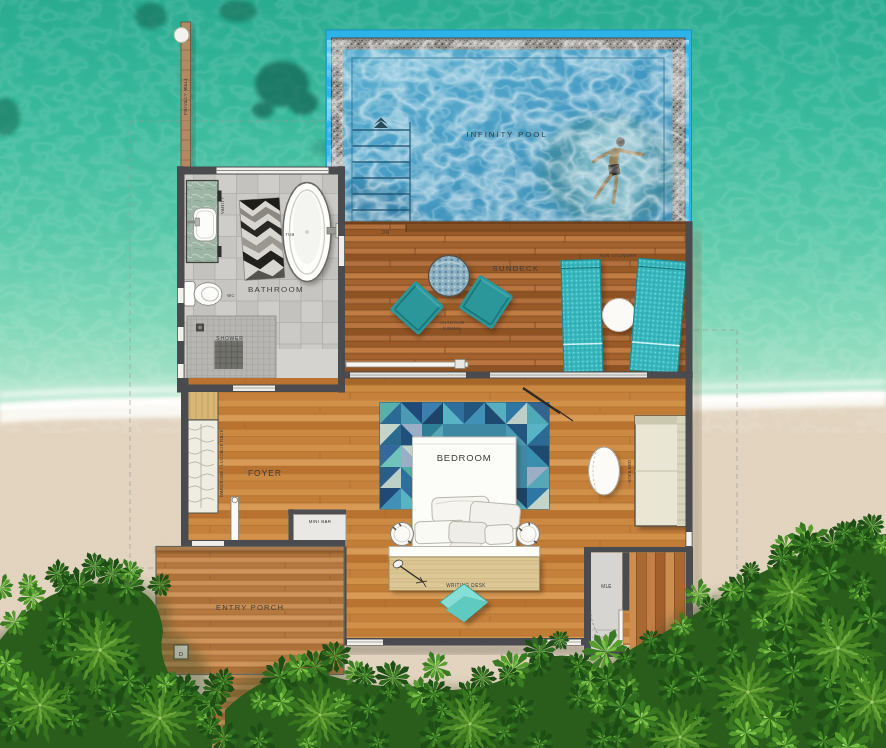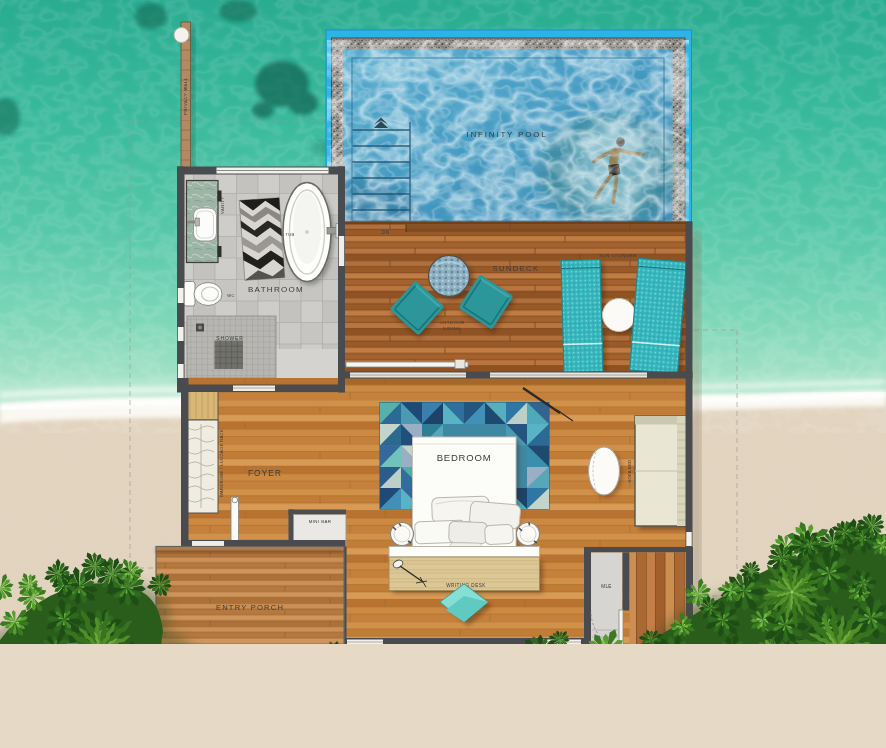--- a/index.html
+++ b/index.html
@@ -1,16 +1,16 @@
 <!DOCTYPE html>
 <html><head>
 <meta charset="utf-8">
 <style>
   html,body{margin:0;padding:0;background:#e6dac6;}
-  .root{position:relative;width:886px;height:644px;overflow:hidden;font-family:"Liberation Sans",sans-serif;}
+  .root{position:relative;width:886px;height:748px;overflow:hidden;font-family:"Liberation Sans",sans-serif;}
   text{font-family:"Liberation Sans",sans-serif;fill:#3b3b3b;}
 </style>
 </head>
 <body>
 <div class="root">
 <svg width="886" height="748" viewBox="0 0 886 748" xmlns="http://www.w3.org/2000/svg">
 <defs>
   <linearGradient id="seaG" x1="0" y1="0" x2="0" y2="1">
     <stop offset="0" stop-color="#28ab90"></stop>
     <stop offset="0.28" stop-color="#38b99c"></stop>

